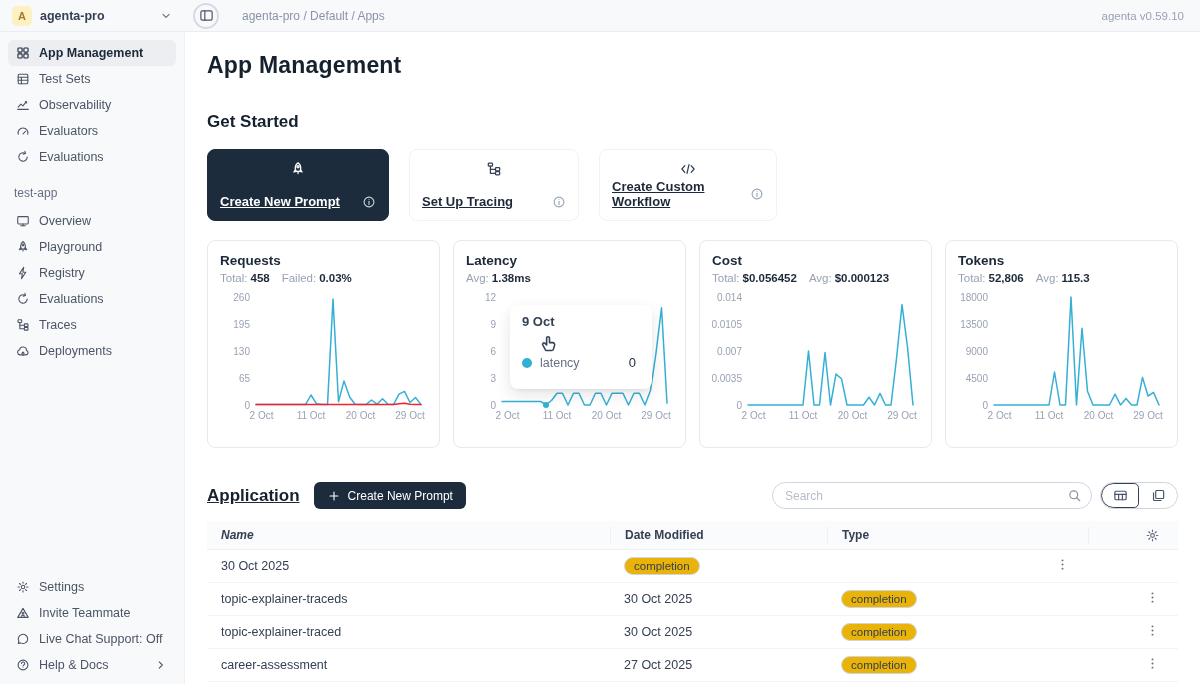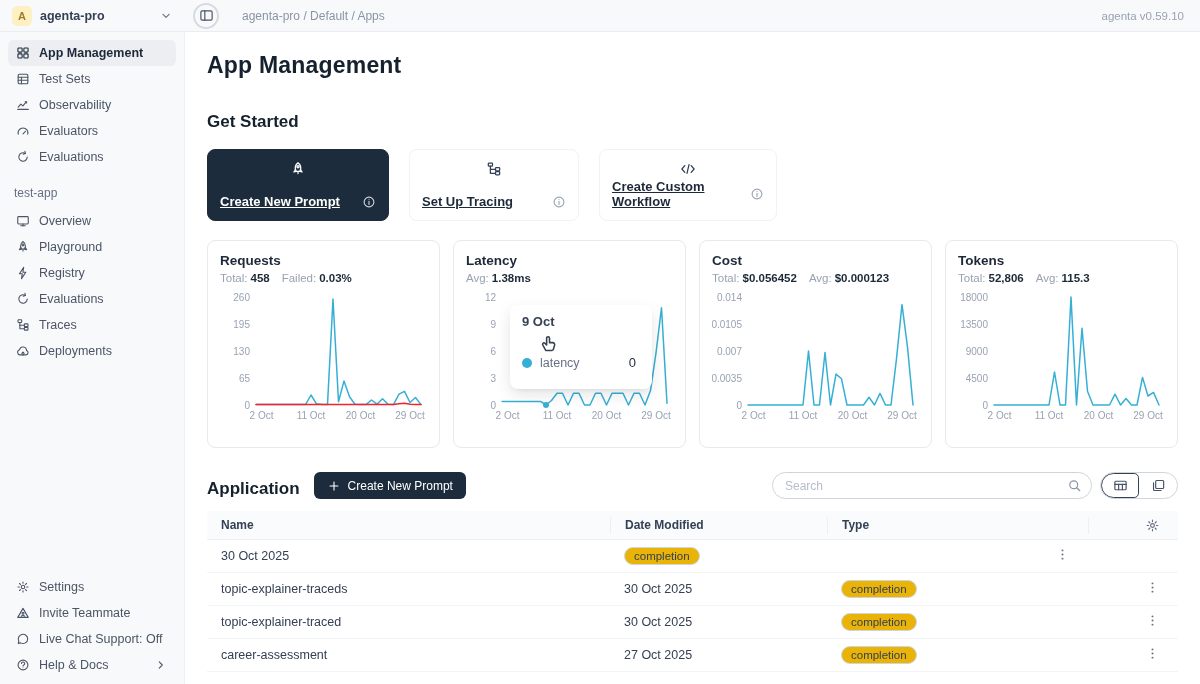--- a/index.html
+++ b/index.html
@@ -71,21 +71,21 @@
     box-shadow:0 6px 16px rgba(16,24,40,.10), 0 3px 6px -4px rgba(16,24,40,.14); z-index:3; }
   .tt-title { font-size:13px; font-weight:600; color:#344054; }
   .tt-row { display:flex; align-items:center; gap:8px; margin-top:26px; }
   .tt-dot { width:10px; height:10px; border-radius:50%; }
   .tt-label { font-size:12.5px; color:#667085; }
   .tt-value { margin-left:auto; padding-right:4px; font-size:13px; color:#1d2939; }
   .tt-cursor { position:absolute; left:28px; top:28px; }
   .tt-cursor svg { width:20px; height:20px; }
 
   
-  .app-header { display:flex; align-items:flex-end; margin-top:24px; }
+  .app-header { display:flex; align-items:center; margin-top:34px;text-decoration:underline; }
   .app-title { font-size:17px; font-weight:700; color:#16212e; }
   .btn-dark { margin-left:14px; background:#1c2c3c; color:#fff; border:none; border-radius:6px;
     height:27px; padding:0 13px; font-size:12px; display:flex; align-items:center; gap:7px;
     cursor:pointer; font-family:inherit; }
   .app-tools { margin-left:auto; display:flex; align-items:center; gap:8px; }
   .search-box { position:relative; width:320px; }
   .search-box input { width:100%; height:27px; border:1px solid #d0d5dd; border-radius:14px;
     padding:0 32px 0 12px; font-size:12px; color:#344054; outline:none; font-family:inherit;
     background:#fff; }
   .search-box input::placeholder { color:#b6bdc9; }
@@ -95,21 +95,21 @@
   .view-seg { width:38px; display:flex; align-items:center; justify-content:center;
     color:#475467; cursor:pointer; background:transparent; border:none; }
   .view-seg.active { border:1.5px solid #344054; border-radius:13px 5px 5px 13px; }
 
   
   .table { margin-top:12px; }
   .t-head { display:grid; grid-template-columns:403px 217px 261px 1fr; height:29px;
     background:#fafbfc; border-bottom:1px solid #eef0f3; align-items:center; }
   .t-head .th { font-size:12px; font-weight:700; color:#344054; padding-left:14px;
     border-left:1px solid #eef0f3; height:17px; display:flex; align-items:center; }
-  .t-head .th:first-child { border-left:none; }
+  .t-head .th:first-child { border-left:none;font-style:italic; }
   .t-head .th-actions { justify-content:flex-end; padding-right:18px; color:#667085; }
   .t-row { display:grid; grid-template-columns:403px 217px 261px 1fr; height:33px;
     border-bottom:1px solid #f2f4f7; align-items:center; cursor:pointer; background:#fff; }
   .t-row .td { font-size:12.5px; color:#344054; padding-left:14px; }
   .badge { display:inline-block; border:1px solid #d0d5dd; border-radius:11px; padding:2px 9px;
     font-size:11.5px; color:#344054; background:#eab308; }
   .td-actions { display:flex; justify-content:flex-end; padding-right:16px; }
   .dots-btn { background:none; border:none; color:#667085; cursor:pointer; padding:2px; }
 
   text.tick { font-family:"Liberation Sans", sans-serif; }

